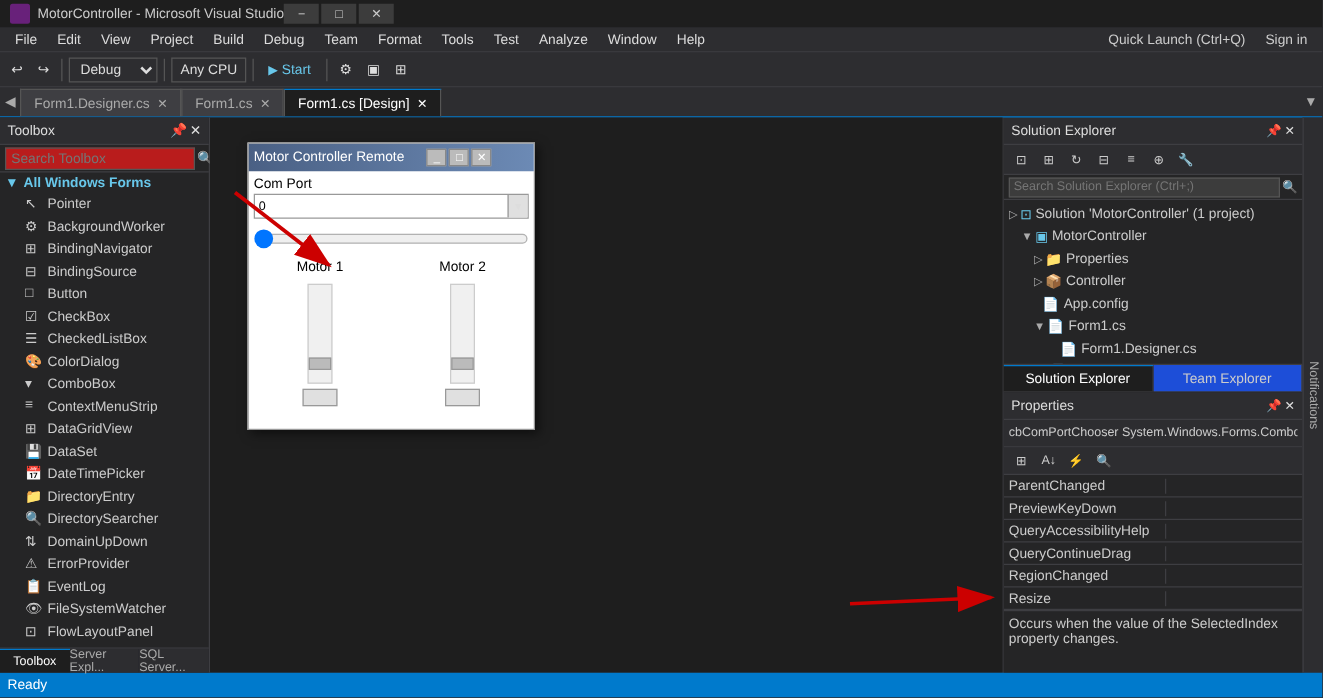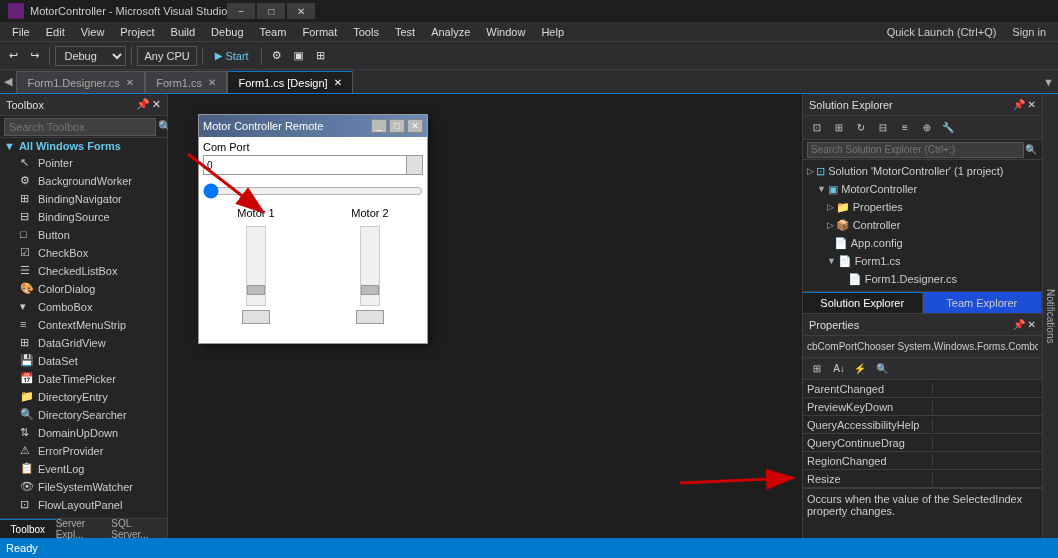--- a/index.html
+++ b/index.html
@@ -229,24 +229,24 @@
       height: 230px;
       background: #fff;
       border: 1px solid #999;
       box-shadow: 3px 3px 8px rgba(0,0,0,0.5);
     }
     #form-title-bar {
       height: 22px;
       background: linear-gradient(to right, #4a6084, #6c8ab5);
       display: flex;
       align-items: center;
-      justify-content: space-between;
       padding: 0 4px;
       color: #fff;
       font-size: 11px;
+      gap: 18px;
     }
     #form-title-bar .form-win-btns { display: flex; gap: 2px; }
     #form-title-bar .form-win-btn {
       width: 16px; height: 14px;
       border: 1px solid #888;
       background: #bbb;
       display: flex; align-items: center; justify-content: center;
       font-size: 9px;
       cursor: pointer;
     }
@@ -610,21 +610,21 @@
 
   <div id="toolbox">
     <div id="toolbox-header">
       <span>Toolbox</span>
       <span style="display:flex;gap:2px;">
         <span style="cursor:pointer;">📌</span>
         <span style="cursor:pointer;">✕</span>
       </span>
     </div>
     <div id="toolbox-search">
-      <input type="text" placeholder="Search Toolbox" style="flex: 1 1 0%; background: #404040; border: 1px solid rgb(85, 85, 85); color: rgb(204, 204, 204); font-size: 11px; padding: 1px 4px; height: 18px;">
+      <input type="text" placeholder="Search Toolbox" style="flex: 1 1 0%; background: #b91c1c; border: 1px solid rgb(85, 85, 85); color: rgb(204, 204, 204); font-size: 11px; padding: 1px 4px; height: 18px;">
       <span style="color:#aaa;">🔍</span>
     </div>
     <div id="toolbox-list">
       <div class="toolbox-category">
         <span class="expand-icon">▼</span>
         <span>All Windows Forms</span>
       </div>
       <div class="toolbox-item">
         <span class="item-icon">↖</span>Pointer
       </div>

